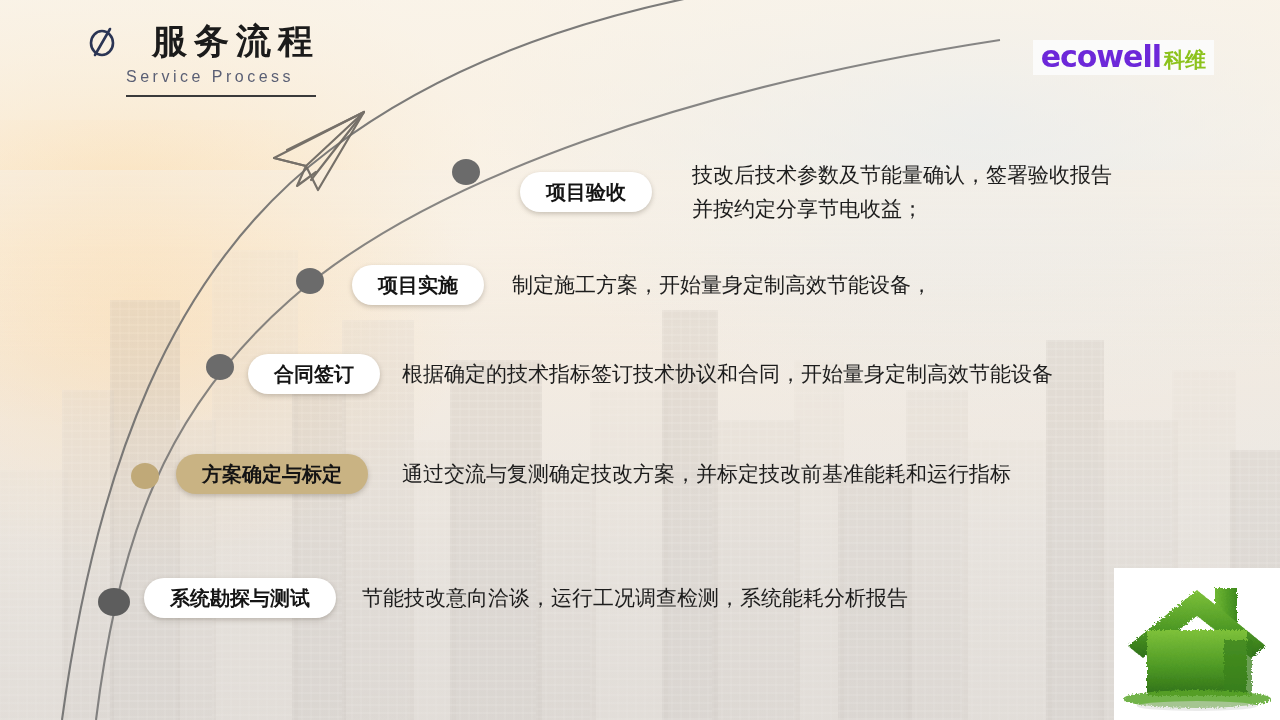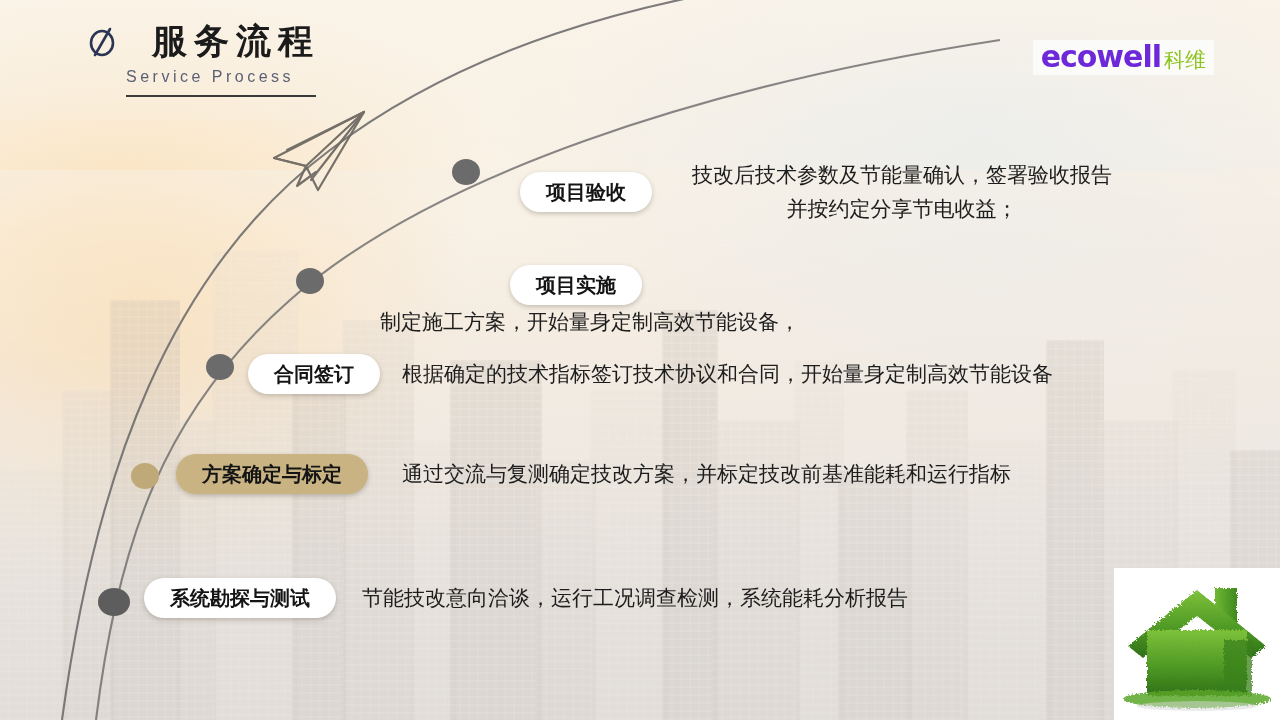--- a/index.html
+++ b/index.html
@@ -64,25 +64,25 @@
   .brand{
     position:absolute;right:66px;top:40px;
     background:#fbfbfa;padding:2px 8px 3px 8px;
     display:flex;align-items:baseline;gap:3px;
   }
   .brand-en{
     font-size:30px;font-weight:bold;color:#6d28d9;letter-spacing:-1px;
     font-family:"DejaVu Sans","Liberation Sans",sans-serif;line-height:1;
   }
   .brand-cn{
-    font-size:21px;font-weight:normal;color:#8cc21c;letter-spacing:0px;line-height:1;
-  }
-
-  
-  .step{position:absolute;display:flex;align-items:center;text-align:center;}
+    font-size:21px;font-weight:bold;color:#8cc21c;letter-spacing:0px;line-height:1;
+  }
+
+  
+  .step{position:absolute;display:flex;align-items:center;}
   .pill{
     border-radius:40px;
     padding:9px 26px;
     font-size:20px;font-weight:bold;color:#141414;
     white-space:nowrap;
     box-shadow:0 2px 5px rgba(80,70,55,.28);
     line-height:1.1;
   }
   .pill.white{background:#ffffff;}
   .pill.tan{background:#c9b383;}
@@ -169,21 +169,21 @@
   </div>
 
   <div class="step" style="left:520px;top:158px;">
     <div class="pill white">项目验收</div>
     <div class="desc" style="margin-left:40px;">
       <span class="l2">技改后技术参数及节能量确认，签署验收报告</span>
       <span class="l2">并按约定分享节电收益；</span>
     </div>
   </div>
 
-  <div class="step" style="left:352px;top:265px;flex-direction:column;">
+  <div class="step" style="left:352px;top:265px;">
     <div class="pill white">项目实施</div>
     <div class="desc" style="margin-left:28px;">
       <span class="l2">制定施工方案，开始量身定制高效节能设备，</span>
     </div>
   </div>
 
   <div class="step" style="left:248px;top:354px;">
     <div class="pill white">合同签订</div>
     <div class="desc" style="margin-left:22px;">
       <span class="l2">根据确定的技术指标签订技术协议和合同，开始量身定制高效节能设备</span>

